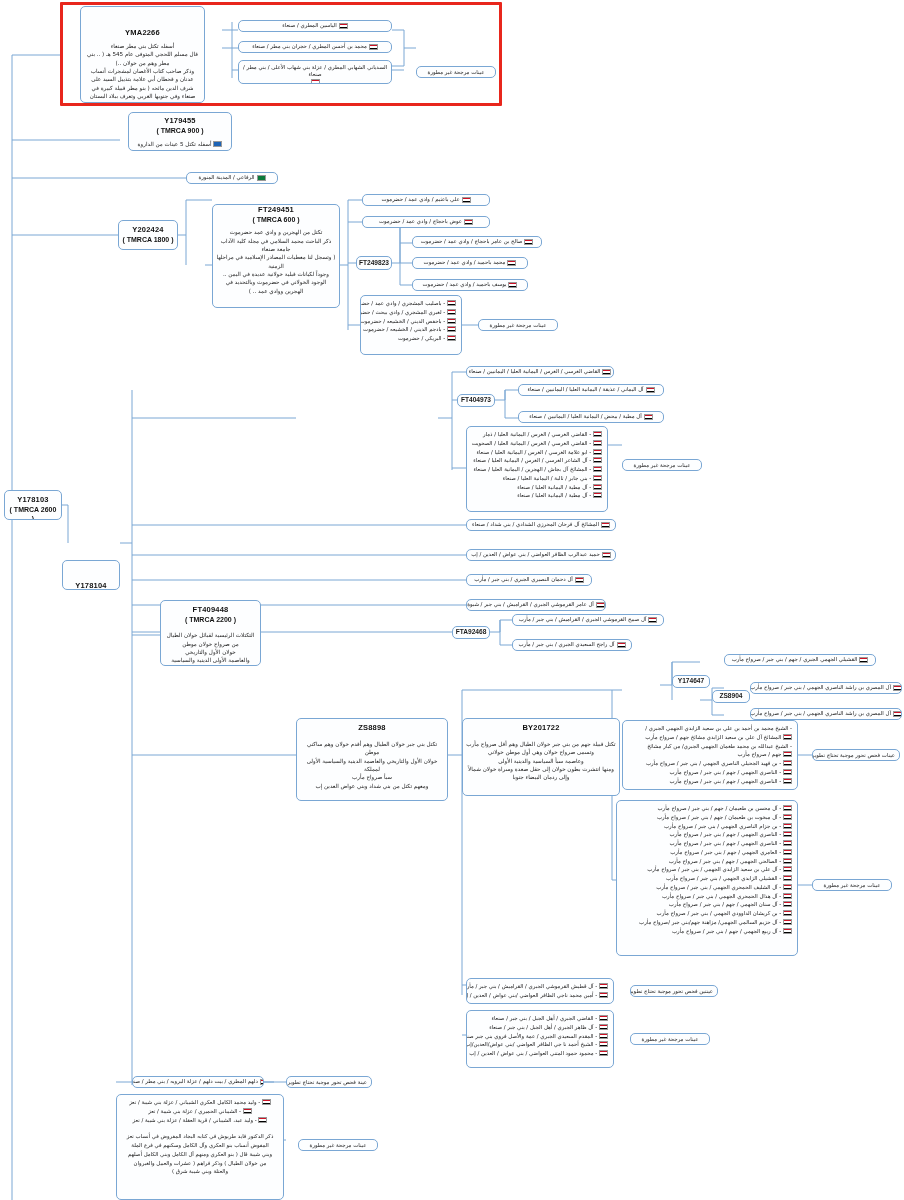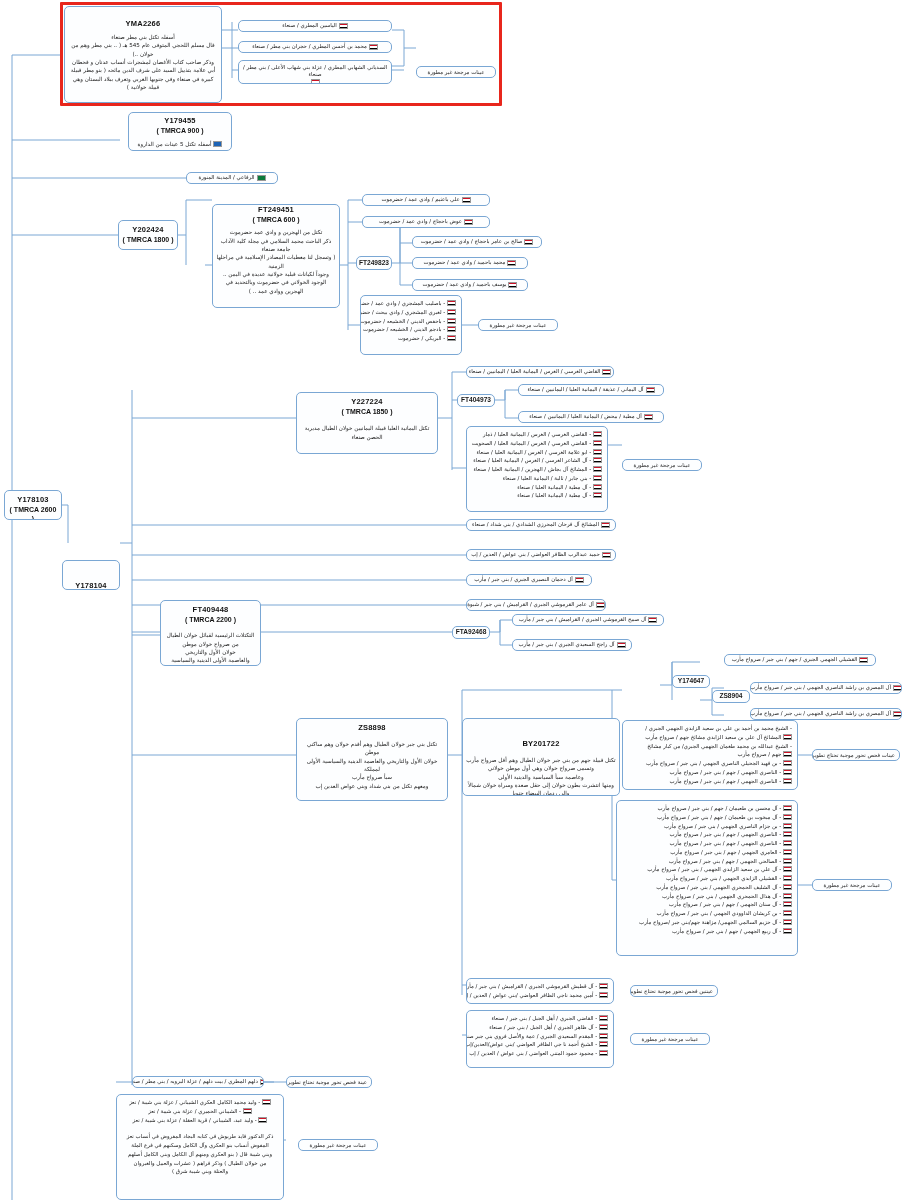--- a/index.html
+++ b/index.html
@@ -189,21 +189,21 @@
 
       <path d="M132,1082 H286"></path>
       <path d="M132,1140 H286"></path>
       <path d="M116,1082 H132"></path>
       <path d="M264,1082 H274"></path>
       <path d="M552,1035 H566"></path>
       <path d="M552,990 H566"></path>
     </g>
   </svg>
 
-  <div class="node" style="left:64px;top:6px;width:158px;height:97px;padding-top:12px;">
+  <div class="node" style="left:80px;top:6px;width:125px;height:97px;padding-top:21px;">
     <span class="kit">YMA2266</span>
     <span class="desc">
       <span>أسفله تكتل بني مطر صنعاء</span><br>
       <span>قال مسلم اللحجي المتوفى عام 545 هـ ( .. بني مطر وهم من خولان ..)</span><br>
       <span>وذكر صاحب كتاب الأغصان لمشجرات أنساب عدنان و قحطان أبي علامة بتذييل السيد على شرف الدين مائحه ( بنو مطر قبيلة كبيرة في صنعاء وفي جنوبها الغربي وتعرف ببلاد البستان وهي قبيلة خولانية )</span>
     </span>
   </div>
 
   <div class="node leaf" style="left:238px;top:20px;width:154px;height:12px;">
     <span class="flag ye"></span>
@@ -293,27 +293,20 @@
 
   <div class="node" style="left:4px;top:490px;width:58px;height:30px;padding-top:4px;">
     <span class="kit">Y178103</span>
     <span class="tmrca">( TMRCA 2600 )</span>
   </div>
   <div class="node" style="left:62px;top:528px;width:58px;height:30px;padding-top:20px;margin-top:32px;">
     <span class="kit">Y178104</span>
     <span class="tmrca">( TMRCA 2200 )</span>
   </div>
 
-  <div class="node" style="left:296px;top:392px;width:142px;height:62px;padding-top:4px;">
-    <span class="kit">Y227224</span>
-    <span class="tmrca">( TMRCA 1850 )</span>
-    <span class="desc" style="margin-top:8px;">
-      <span>تكتل اليمانية العليا قبيلة اليمانيين خولان الطيال مديرية الحصن صنعاء</span>
-    </span>
-  </div>
 
   <div class="node leaf" style="left:466px;top:366px;width:148px;height:12px;">
     <span class="flag ye"></span>
     <span class="txt">القاضي الغرسي / الغرس / اليمانية العليا / اليمانيين / صنعاء</span>
   </div>
   <div class="node kitonly" style="left:457px;top:394px;width:38px;height:13px;">
     <span>FT404973</span>
   </div>
   <div class="node leaf" style="left:518px;top:384px;width:146px;height:12px;">
     <span class="flag ye"></span>
@@ -381,21 +374,21 @@
   <div class="node" style="left:296px;top:718px;width:152px;height:83px;padding-top:4px;">
     <span class="kit">ZS8898</span>
     <span class="desc" style="margin-top:7px;">
       <span>تكتل بني جبر خولان الطيال وهم أقدم خولان وهم ساكني موطن</span><br>
       <span>خولان الأول والتاريخي والعاصمة الدينية والسياسية الأولى لمملكة</span><br>
       <span>سبأ صرواح مأرب</span><br>
       <span>ومعهم تكتل من بني شداد وبني عواض العدين إب</span>
     </span>
   </div>
 
-  <div class="node" style="left:462px;top:718px;width:158px;height:78px;padding-top:20px;">
+  <div class="node" style="left:462px;top:718px;width:158px;height:78px;padding-top:4px;">
     <span class="kit">BY201722</span>
     <span class="desc" style="margin-top:7px;">
       <span>تكتل قبيلة جهم من بني جبر خولان الطيال وهم أقل صرواح مأرب</span><br>
       <span>وتسمى صرواح خولان وهي أول موطن خولاني</span><br>
       <span>وعاصمة سبأ السياسية والدينية الأولى</span><br>
       <span>ومنها انتشرت بطون خولان إلى حقل صعدة وسراة خولان شمالاً</span><br>
       <span>وإلى ردمان البيضاء جنوبا</span>
     </span>
   </div>
 

